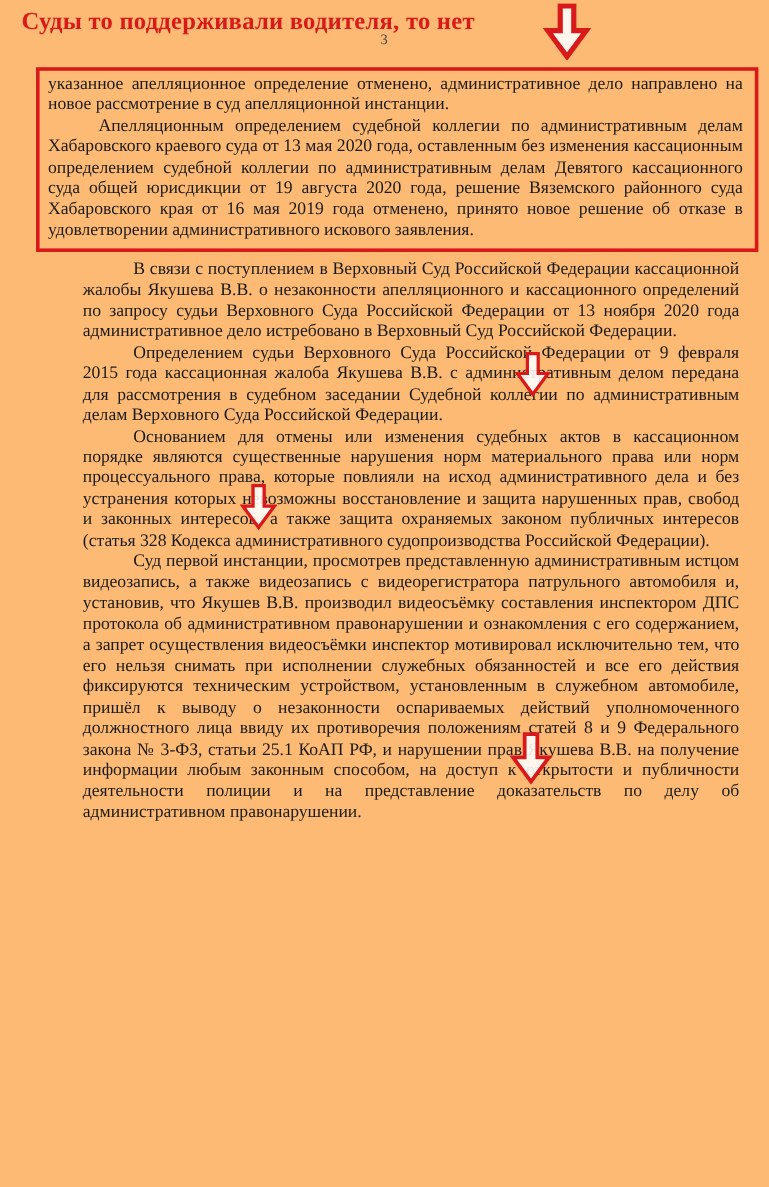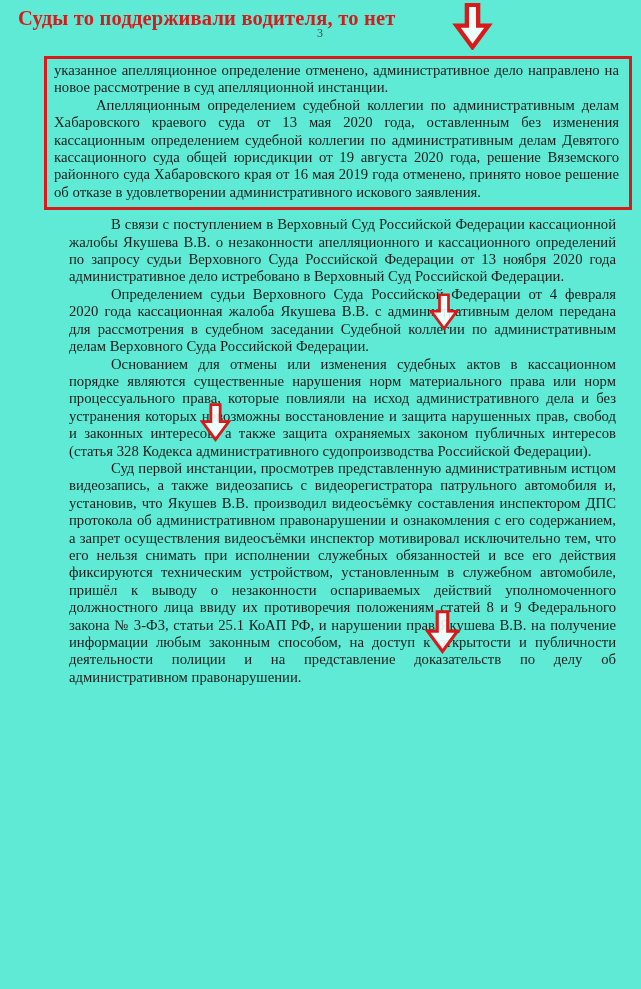--- a/index.html
+++ b/index.html
@@ -4,21 +4,21 @@
 <style>
   html, body {
     margin: 0;
     padding: 0;
     background: #ffffff;
   }
   .page {
     position: relative;
     width: 641px;
     height: 989px;
-    background: #5eead4;
+    background: #fdba74;
     overflow: hidden;
     font-family: "Liberation Serif", serif;
     color: #1b1b1b;
   }
   .title {
     position: absolute;
     top: 7px;
     left: 18px;
     font-family: "Liberation Serif", serif;
     font-weight: 700;
@@ -41,21 +41,21 @@
     top: 56px;
     left: 30px;
     width: 602px;
     font-size: 14.7px;
     line-height: 17.4px;
     text-align: justify;
   }
   .red-box {
     border: 3px solid var(--accent, #d81a1a);
     padding: 3px 10px 6px 7px;
-    margin: 0 0 6px 14px;
+    margin: 0 0 6px 0;
     box-sizing: border-box;
   }
   .para {
     margin: 0;
     text-indent: 42px;
   }
   .para.noindent {
     text-indent: 0;
   }
   .body-para {
@@ -94,21 +94,21 @@
 
   <div class="content">
 
     <div class="red-box">
       <p class="para noindent">указанное апелляционное определение отменено, административное дело направлено на новое рассмотрение в суд апелляционной инстанции.</p>
       <p class="para">Апелляционным определением судебной коллегии по административным делам Хабаровского краевого суда от 13 мая 2020 года, оставленным без изменения кассационным определением судебной коллегии по административным делам Девятого кассационного суда общей юрисдикции от 19 августа 2020 года, решение Вяземского районного суда Хабаровского края от 16 мая 2019 года отменено, принято новое решение об отказе в удовлетворении административного искового заявления.</p>
     </div>
 
     <p class="para body-para">В связи с поступлением в Верховный Суд Российской Федерации кассационной жалобы Якушева В.В. о незаконности апелляционного и кассационного определений по запросу судьи Верховного Суда Российской Федерации от 13 ноября 2020 года административное дело истребовано в Верховный Суд Российской Федерации.</p>
 
-    <p class="para body-para">Определением судьи Верховного Суда Российской Федерации от 4 февраля 2020 года кассационная жалоба Якушева В.В. с административным делом передана для рассмотрения в судебном заседании Судебной коллегии по административным делам Верховного Суда Российской Федерации.</p>
+    <p class="para body-para">Определением судьи Верховного Суда Российской Федерации от 9 февраля 2015 года кассационная жалоба Якушева В.В. с административным делом передана для рассмотрения в судебном заседании Судебной коллегии по административным делам Верховного Суда Российской Федерации.</p>
 
     <p class="para body-para">Основанием для отмены или изменения судебных актов в кассационном порядке являются существенные нарушения норм материального права или норм процессуального права, которые повлияли на исход административного дела и без устранения которых невозможны восстановление и защита нарушенных прав, свобод и законных интересов, а также защита охраняемых законом публичных интересов (статья 328 Кодекса административного судопроизводства Российской Федерации).</p>
 
 
     <p class="para body-para">Суд первой инстанции, просмотрев представленную административным истцом видеозапись, а также видеозапись с видеорегистратора патрульного автомобиля и, установив, что Якушев В.В. производил видеосъёмку составления инспектором ДПС протокола об административном правонарушении и ознакомления с его содержанием, а запрет осуществления видеосъёмки инспектор мотивировал исключительно тем, что его нельзя снимать при исполнении служебных обязанностей и все его действия фиксируются техническим устройством, установленным в служебном автомобиле, пришёл к выводу о незаконности оспариваемых действий уполномоченного должностного лица ввиду их противоречия положениям статей 8 и 9 Федерального закона № 3-ФЗ, статьи 25.1 КоАП РФ, и нарушении прав Якушева В.В. на получение информации любым законным способом, на доступ к открытости и публичности деятельности полиции и на представление доказательств по делу об административном правонарушении.</p>
 
   </div>
 
   <div class="arrow arrow-top">
     <svg viewBox="0 0 40 50" aria-hidden="true">

